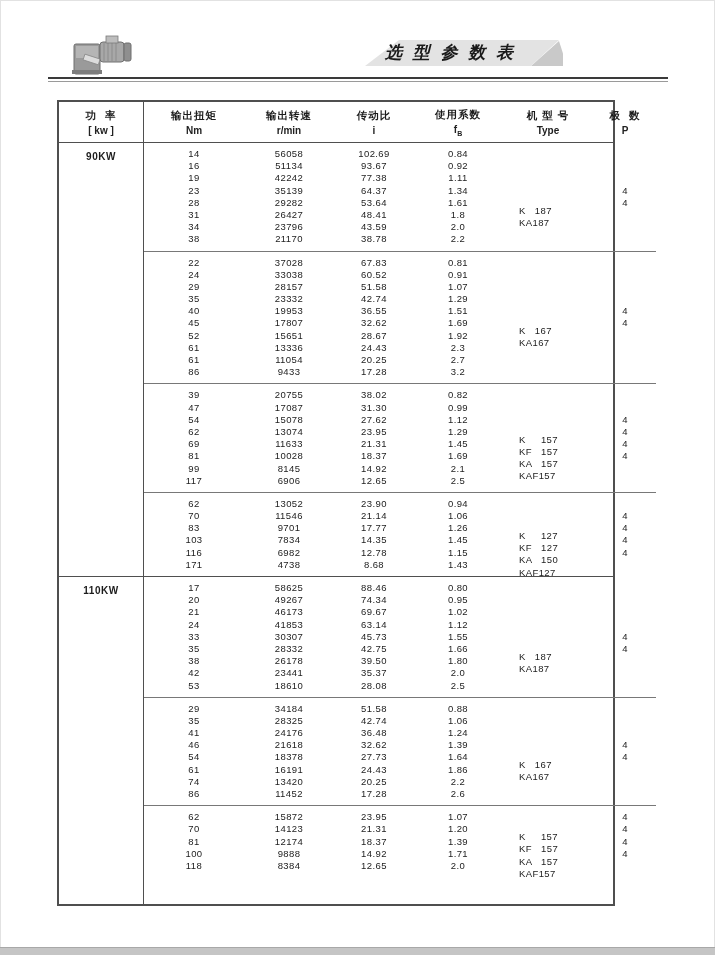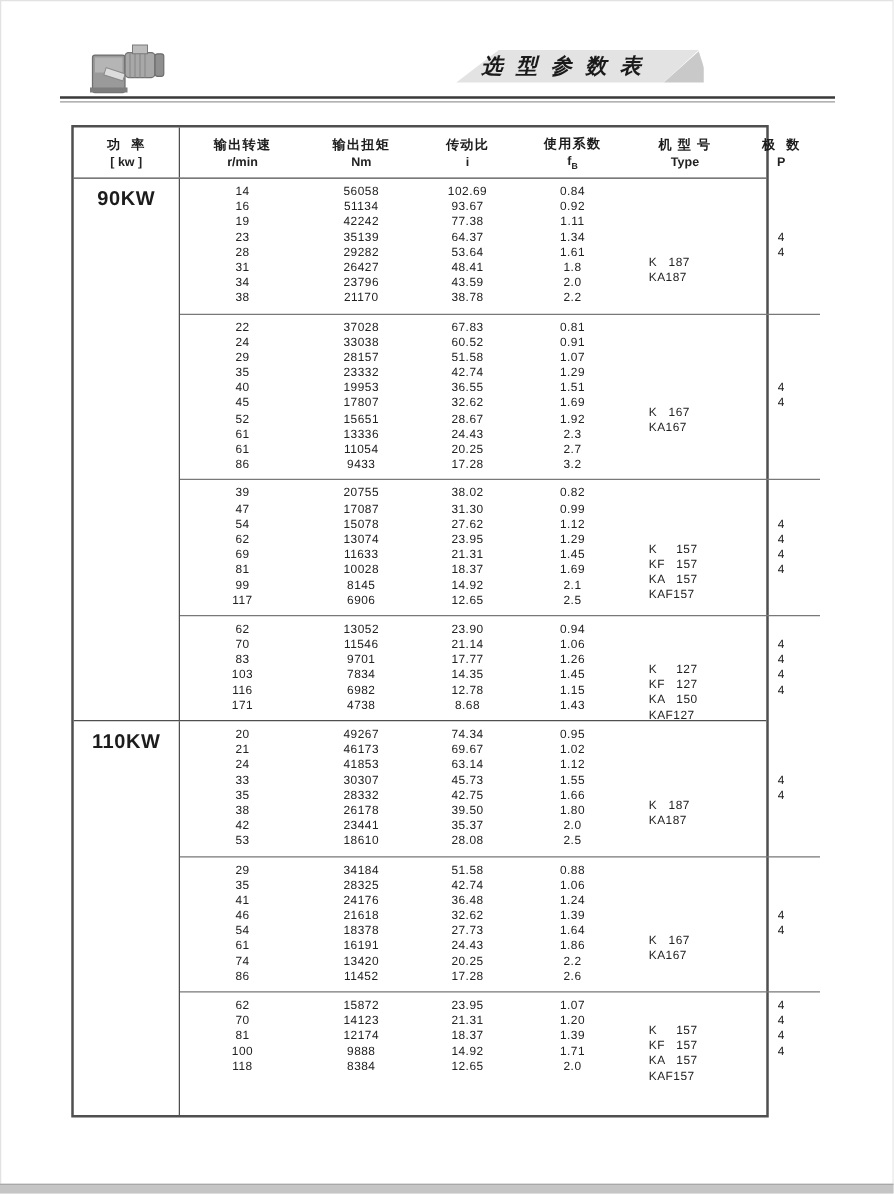--- a/index.html
+++ b/index.html
@@ -40,21 +40,21 @@
   .th{display:flex;flex-direction:column;justify-content:center;align-items:center;gap:2px;}
   .power-th{border-right:1px solid #4f4f4f;}
   .th-label{font-weight:bold;font-size:10.5px;letter-spacing:1px;white-space:pre;}
   .th-unit{font-size:10px;color:#222;white-space:pre;font-weight:bold;}
   .th-unit sub{font-size:7px;}
   .section{display:grid;grid-template-columns:85px 1fr;}
   .section-sep{border-top:1px solid #4f4f4f;}
   .power-cell{
     border-right:1px solid #4f4f4f;
     text-align:center;
-    font-weight:bold;font-size:16px;
+    font-weight:bold;font-size:10px;
     padding-top:8px;
     letter-spacing:0.5px;
   }
   .block{padding:5px 0;}
   .block-sep{border-top:1px solid #787878;}
   .last-block{padding-bottom:32px;}
   .row{
     display:grid;
     grid-template-columns:100px 90px 80px 88px 92px 62px;
     height:12.2px;line-height:12.2px;
@@ -100,26 +100,26 @@
 
   <div class="header-rule"></div>
 
   <div class="sel-table">
     <div class="thead">
       <div class="th power-th">
         <div class="th-label">功  率</div>
         <div class="th-unit">[ kw ]</div>
       </div>
       <div class="th">
+        <div class="th-label">输出扭矩</div>
+        <div class="th-unit">Nm</div>
+      </div>
+      <div class="th">
         <div class="th-label">输出转速</div>
         <div class="th-unit">r/min</div>
-      </div>
-      <div class="th">
-        <div class="th-label">输出扭矩</div>
-        <div class="th-unit">Nm</div>
       </div>
       <div class="th">
         <div class="th-label">传动比</div>
         <div class="th-unit">i</div>
       </div>
       <div class="th">
         <div class="th-label">使用系数</div>
         <div class="th-unit"><span>f</span><sub>B</sub></div>
       </div>
       <div class="th">
@@ -399,20 +399,28 @@
                 <div class="cell"></div>
               </div>
             </div>
           </div>
         </div>
         <div class="section section-sep">
           <div class="power-cell">110KW</div>
           <div>
             <div class="block">
               <div class="row">
+                <div class="cell">17</div>
+                <div class="cell">58625</div>
+                <div class="cell">88.46</div>
+                <div class="cell">0.80</div>
+                <div class="cell c-type"></div>
+                <div class="cell"></div>
+              </div>
+              <div class="row">
                 <div class="cell">20</div>
                 <div class="cell">49267</div>
                 <div class="cell">74.34</div>
                 <div class="cell">0.95</div>
                 <div class="cell c-type"></div>
                 <div class="cell"></div>
               </div>
               <div class="row">
                 <div class="cell">21</div>
                 <div class="cell">46173</div>

